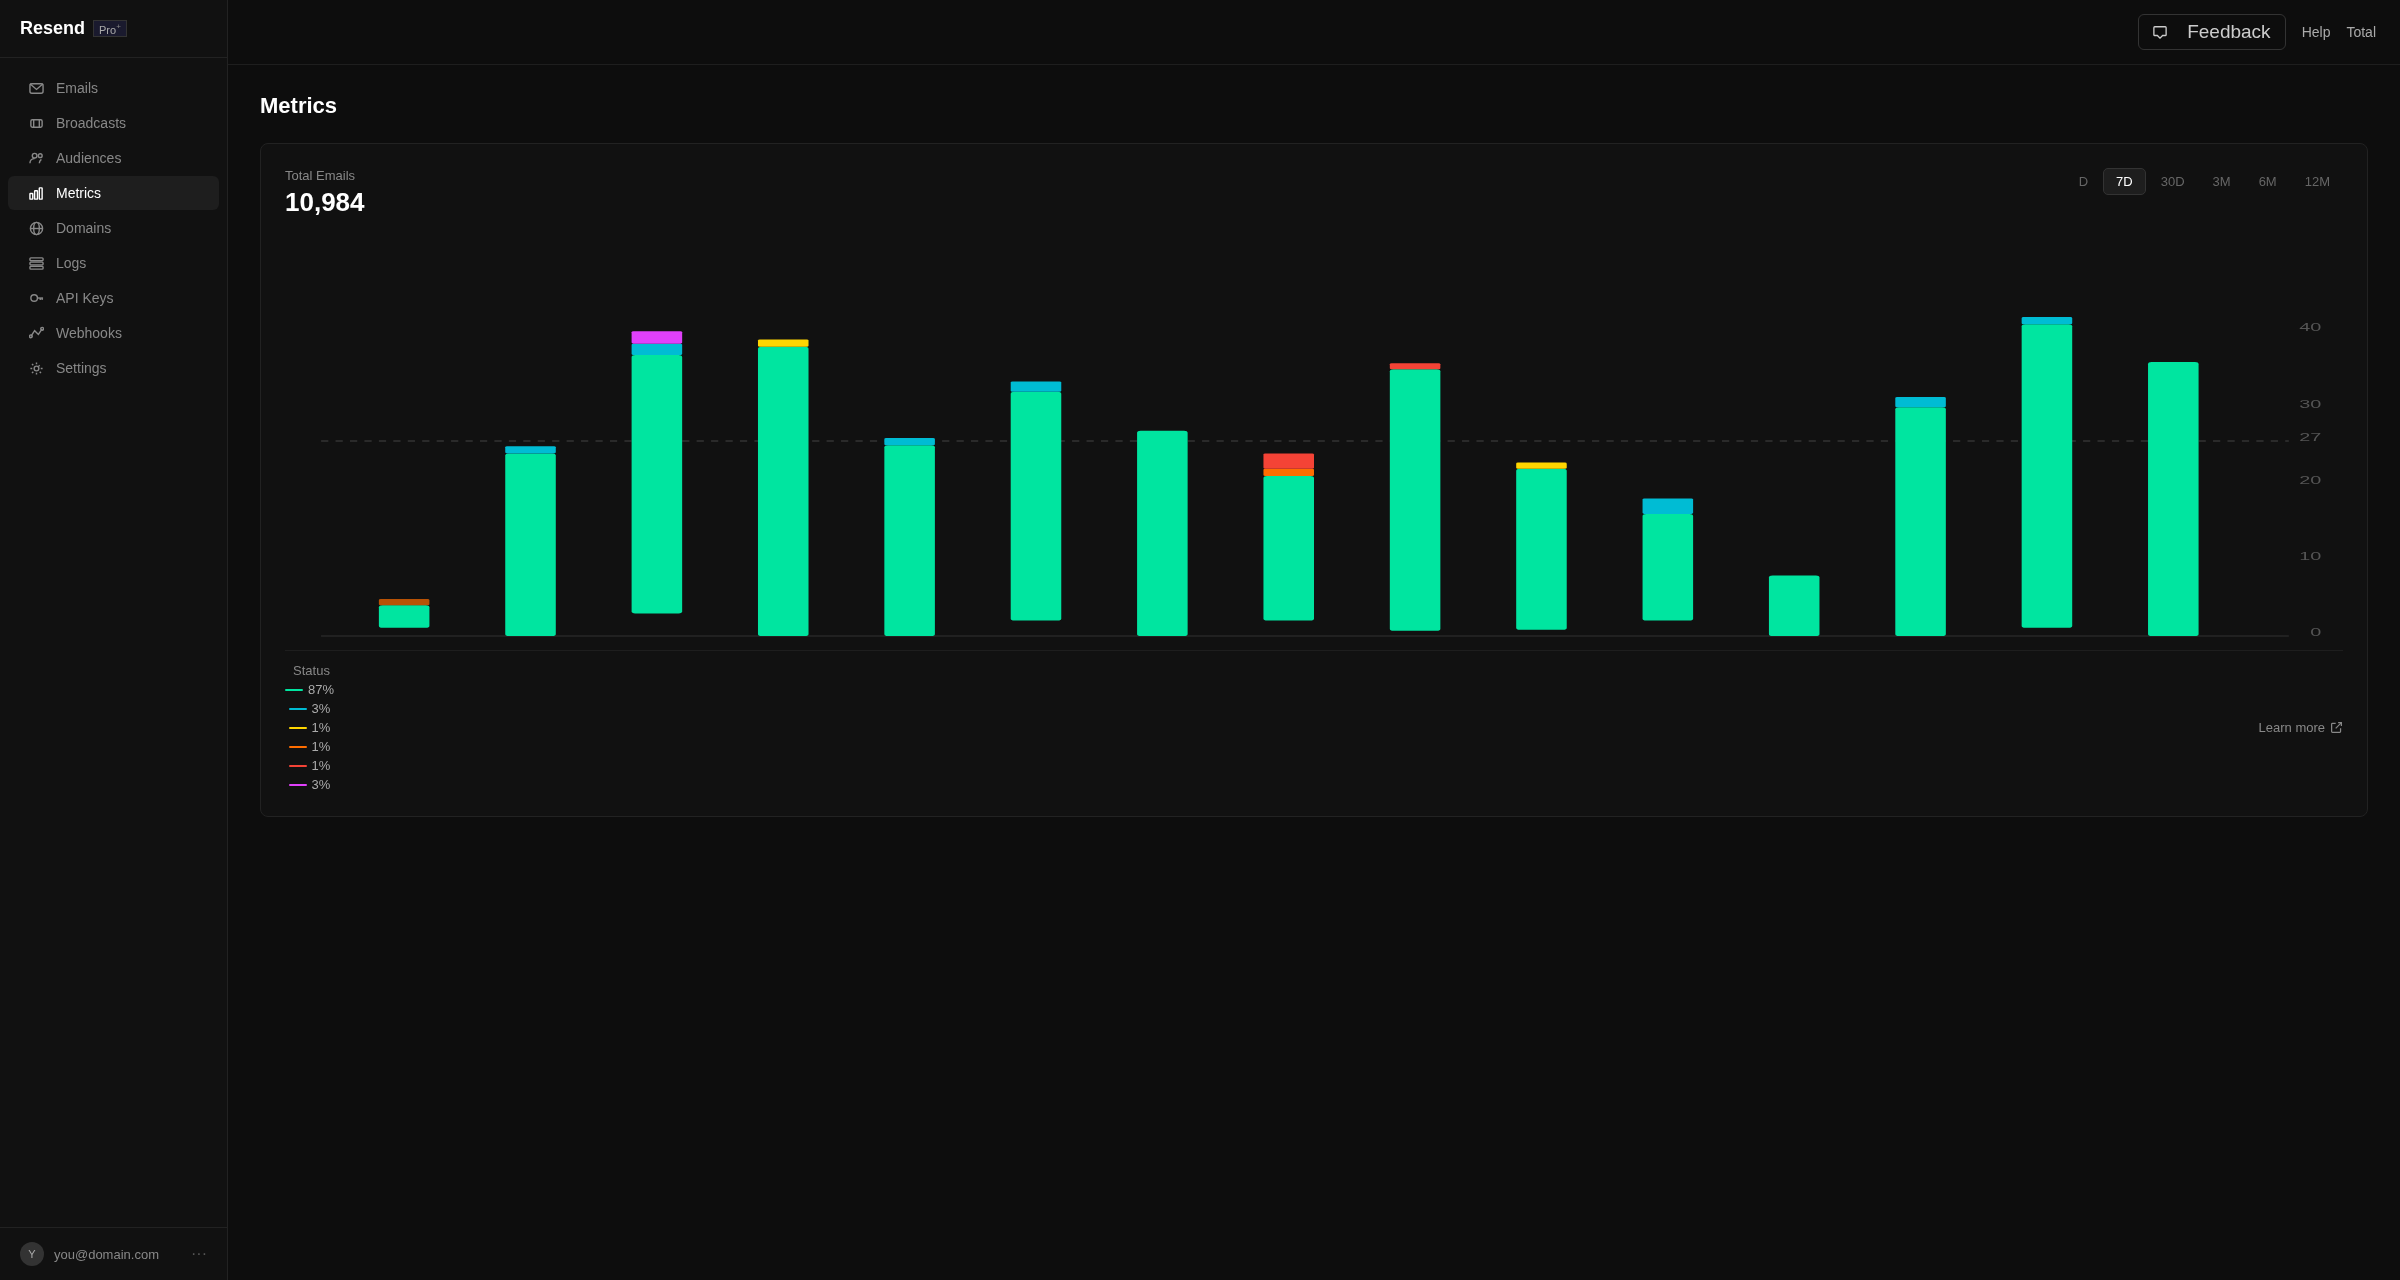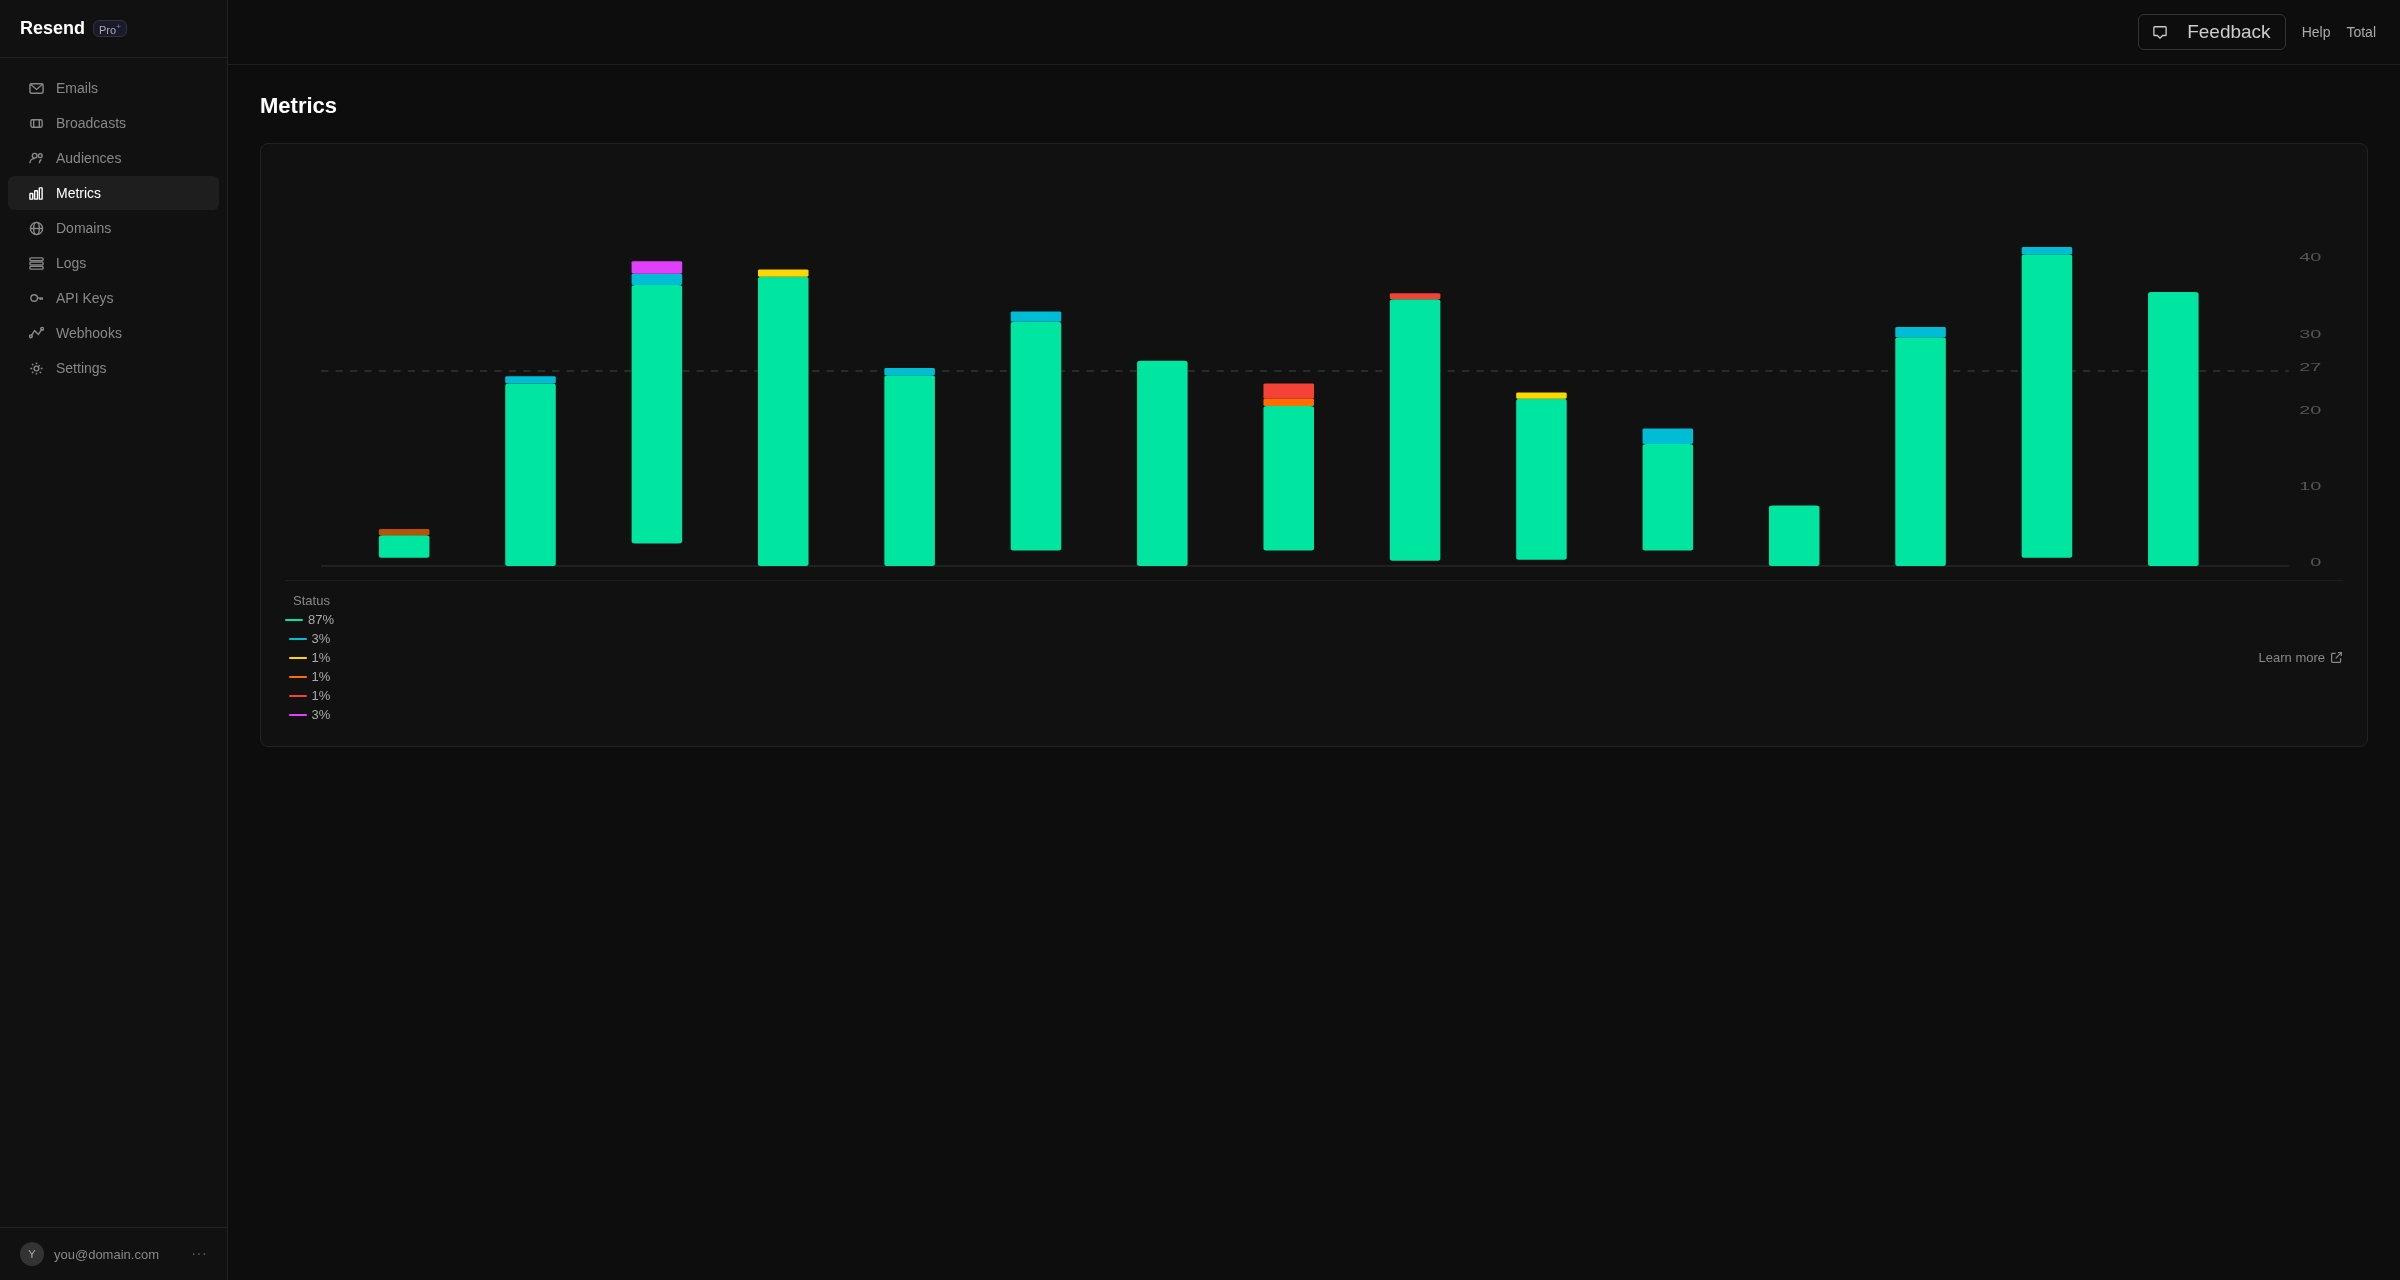--- a/index.html
+++ b/index.html
@@ -17,21 +17,21 @@
     }
     .sidebar-logo {
       display: flex; align-items: center; gap: 8px;
       padding: 18px 20px;
       border-bottom: 1px solid #222;
     }
     .logo-text { font-size: 18px; font-weight: 700; color: #fff; }
     .pro-badge {
       background: #1a1a2e;
       border: 1px solid #333;
-      border-radius: 6px;
+      border-radius: 0;
       font-size: 11px;
       padding: 1px 5px;
       color: #aaa;
     }
     .pro-badge sup { font-size: 8px; color: #888; }
     .sidebar-nav { flex: 1; padding: 12px 0; }
     .nav-item {
       display: flex; align-items: center; gap: 12px;
       padding: 9px 20px;
       font-size: 14px;
@@ -244,20 +244,34 @@
       <span>Feedback</span>
     </button>
     <a class="header-link">Help</a>
     <a class="header-link">Total</a>
   </div>
 
   <div class="content">
     <h1 class="page-title">Metrics</h1>
 
     <div class="chart-card">
+      <div class="chart-header">
+        <div>
+          <div class="chart-title">Total Emails</div>
+          <div class="chart-value">10,984</div>
+        </div>
+        <div class="time-filters">
+          <button class="time-btn">D</button>
+          <button class="time-btn active">7D</button>
+          <button class="time-btn">30D</button>
+          <button class="time-btn">3M</button>
+          <button class="time-btn">6M</button>
+          <button class="time-btn">12M</button>
+        </div>
+      </div>
 
       <div class="chart-area">
         <svg id="chart-svg" class="chart-svg" viewBox="0 0 1140 390" preserveAspectRatio="none">
 
           <text x="1128" y="388" fill="#555" font-size="11" text-anchor="end">0</text>
           <text x="1128" y="314" fill="#555" font-size="11" text-anchor="end">10</text>
           <text x="1128" y="240" fill="#555" font-size="11" text-anchor="end">20</text>
           <text x="1128" y="198" fill="#555" font-size="11" text-anchor="end">27</text>
           <text x="1128" y="166" fill="#555" font-size="11" text-anchor="end">30</text>
           <text x="1128" y="91" fill="#555" font-size="11" text-anchor="end">40</text>

